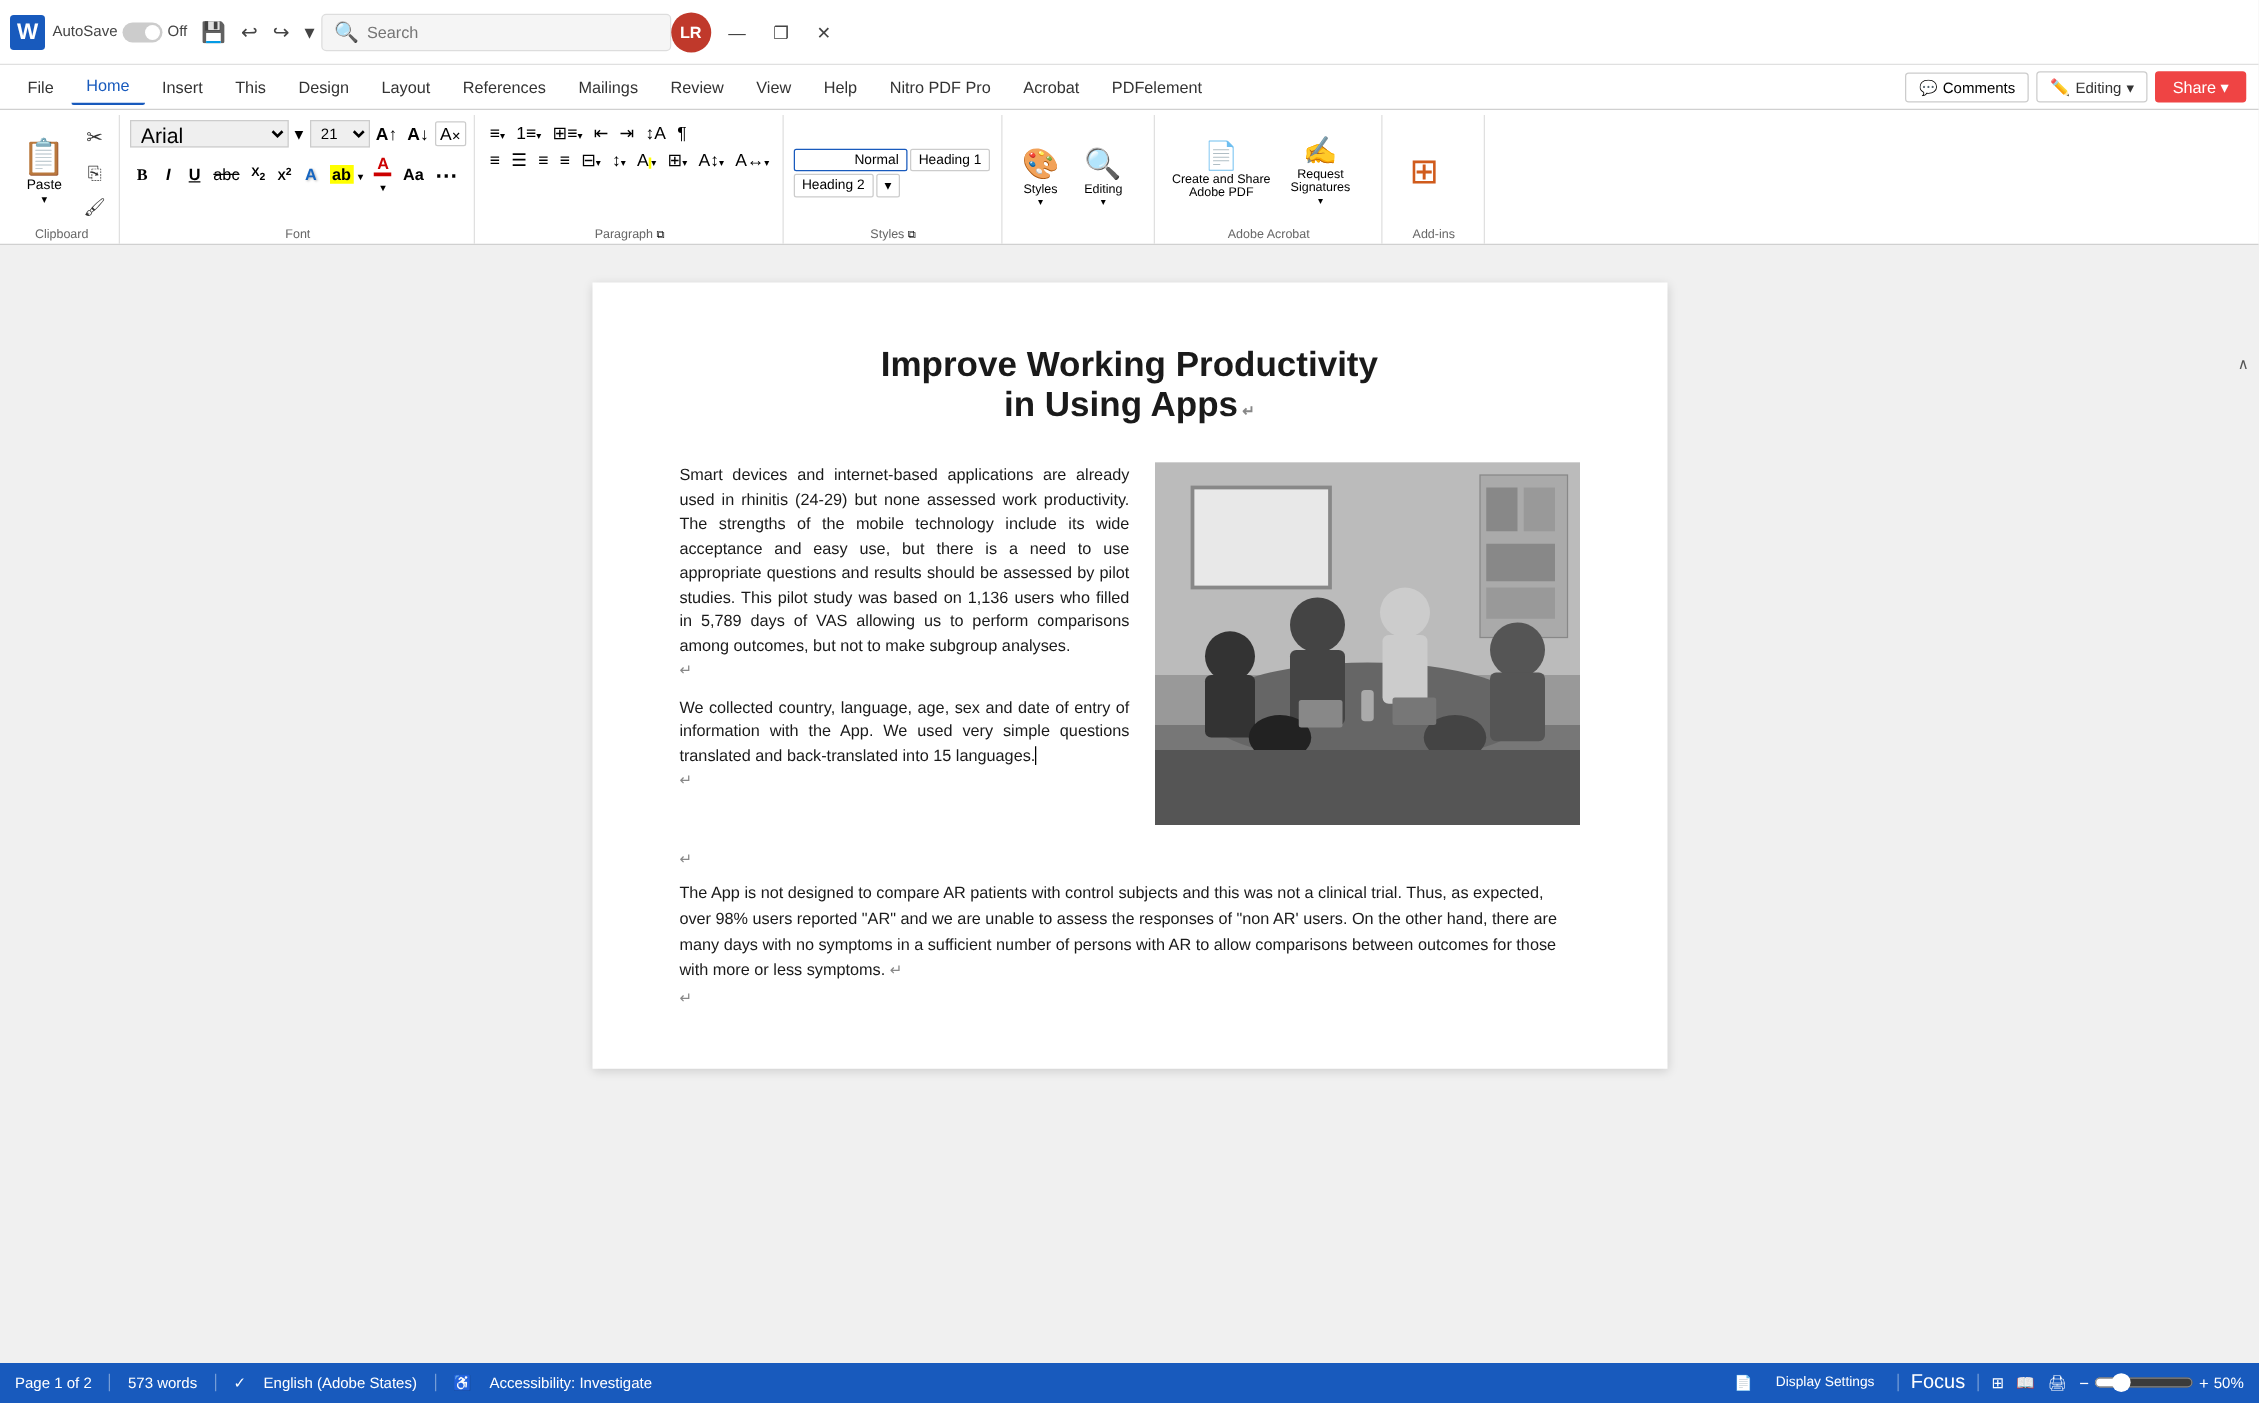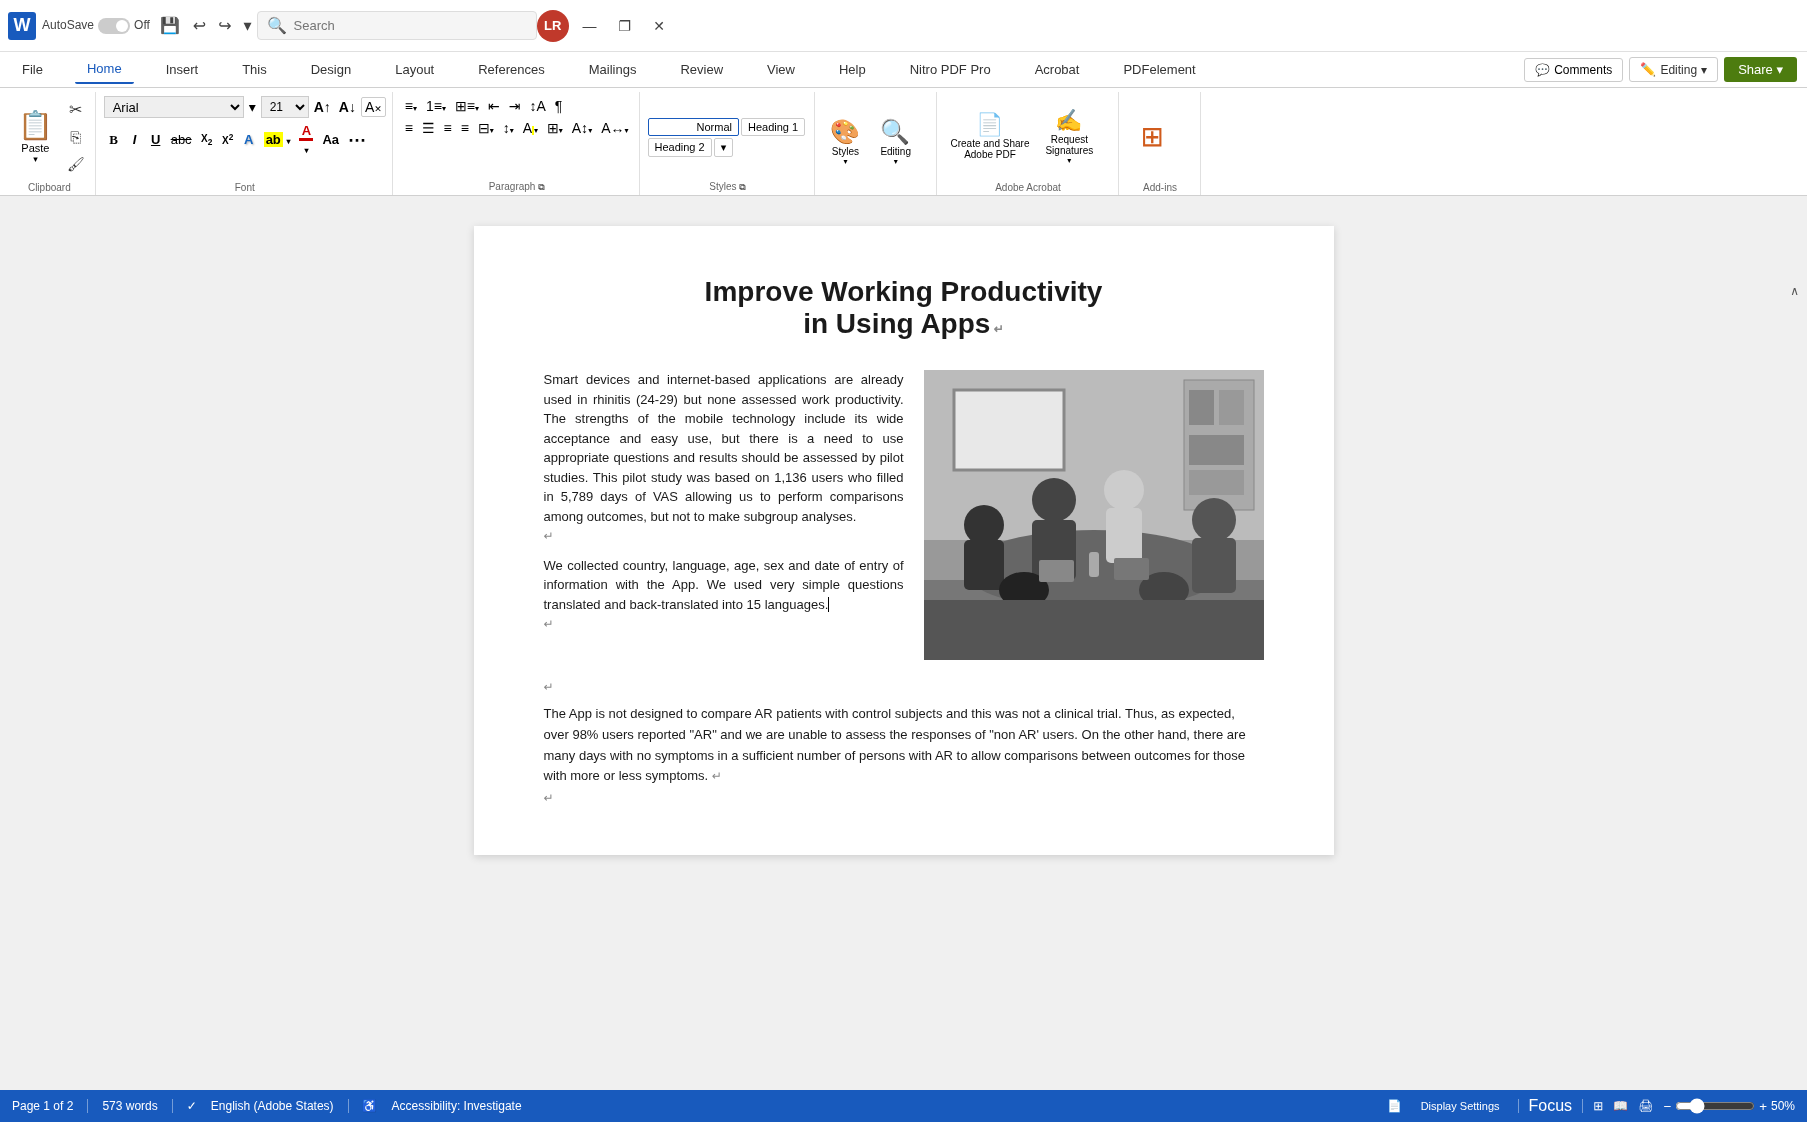--- a/index.html
+++ b/index.html
@@ -26,32 +26,32 @@
     .win-btn { background: none; border: none; font-size: 14px; cursor: pointer; padding: 4px 8px; color: #444; }
     .undo-redo-area { display: flex; gap: 2px; align-items: center; }
     .icon-btn { background: none; border: none; cursor: pointer; padding: 3px 5px; border-radius: 2px; font-size: 16px; color: #444; }
 
     
     .ribbon-tabs {
       display: flex; align-items: center;
       background: #fff; height: 36px;
       padding: 0 10px;
       border-bottom: 1px solid #d0d0d0;
-      gap: 20px;
+      gap: 2px;
     }
     .ribbon-tab {
       padding: 6px 12px; font-size: 13px; color: #333; cursor: pointer; border-radius: 2px;
       border: none; background: none;
     }
     .ribbon-tab.active { color: #185abd; border-bottom: 2px solid #185abd; }
     .ribbon-tab-right { margin-left: auto; display: flex; gap: 6px; align-items: center; }
     .comments-btn { background: none; border: 1px solid #ccc; border-radius: 3px; padding: 4px 10px; font-size: 12px; cursor: pointer; display: flex; align-items: center; gap: 4px; }
     .editing-btn { background: none; border: 1px solid #ccc; border-radius: 3px; padding: 4px 10px; font-size: 12px; cursor: pointer; display: flex; align-items: center; gap: 4px; color: #333; }
     .editing-btn .pencil-icon { font-size: 13px; }
-    .share-btn { background: #4d7c0f; color: white; border: none; border-radius: 3px; padding: 5px 14px; font-size: 13px; cursor: pointer; font-weight: 500; }
+    .share-btn { background: #ef4444; color: white; border: none; border-radius: 3px; padding: 5px 14px; font-size: 13px; cursor: pointer; font-weight: 500; }
 
     
     .ribbon {
       background: #fff; height: 108px;
       display: flex; align-items: stretch;
       border-bottom: 1px solid #d0d0d0;
       padding: 4px 4px 0 4px;
       gap: 2px;
     }
     .ribbon-group {
@@ -61,21 +61,21 @@
     .ribbon-group-label {
       font-size: 10px; color: #666; margin-top: auto; padding: 2px 0; text-align: center; width: 100%;
     }
     .ribbon-controls { display: flex; align-items: center; gap: 2px; flex: 1; padding: 4px 0; }
     .r-btn { background: none; border: none; cursor: pointer; padding: 3px 4px; border-radius: 2px; font-size: 13px; color: #333; display: flex; flex-direction: column; align-items: center; gap: 1px; white-space: nowrap; }
     .paste-btn { display: flex; flex-direction: column; align-items: center; padding: 3px 8px; font-size: 12px; cursor: pointer; border: none; background: none; border-radius: 2px; }
     .paste-icon { font-size: 28px; }
 
     
     .font-row { display: flex; align-items: center; gap: 2px; }
-    .font-select { font-size: 13px; border: 1px solid #ccc; padding: 1px 4px; width: 140px; height: 22px; }
+    .font-select { font-size: 17px; border: 1px solid #ccc; padding: 1px 4px; width: 127px; height: 22px; }
     .size-select { font-size: 12px; border: 1px solid #ccc; padding: 1px 4px; width: 48px; height: 22px; }
     .small-btn { background: none; border: none; cursor: pointer; font-size: 11px; padding: 1px 3px; border-radius: 2px; }
 
     
     .para-row { display: flex; gap: 1px; }
     .para-btn { background: none; border: none; cursor: pointer; font-size: 14px; padding: 2px 4px; border-radius: 2px; }
 
     
     .styles-area { display: flex; flex-wrap: wrap; gap: 2px; max-width: 160px; }
     .style-item { font-size: 11px; padding: 2px 6px; border: 1px solid #ccc; border-radius: 2px; cursor: pointer; white-space: nowrap; }

